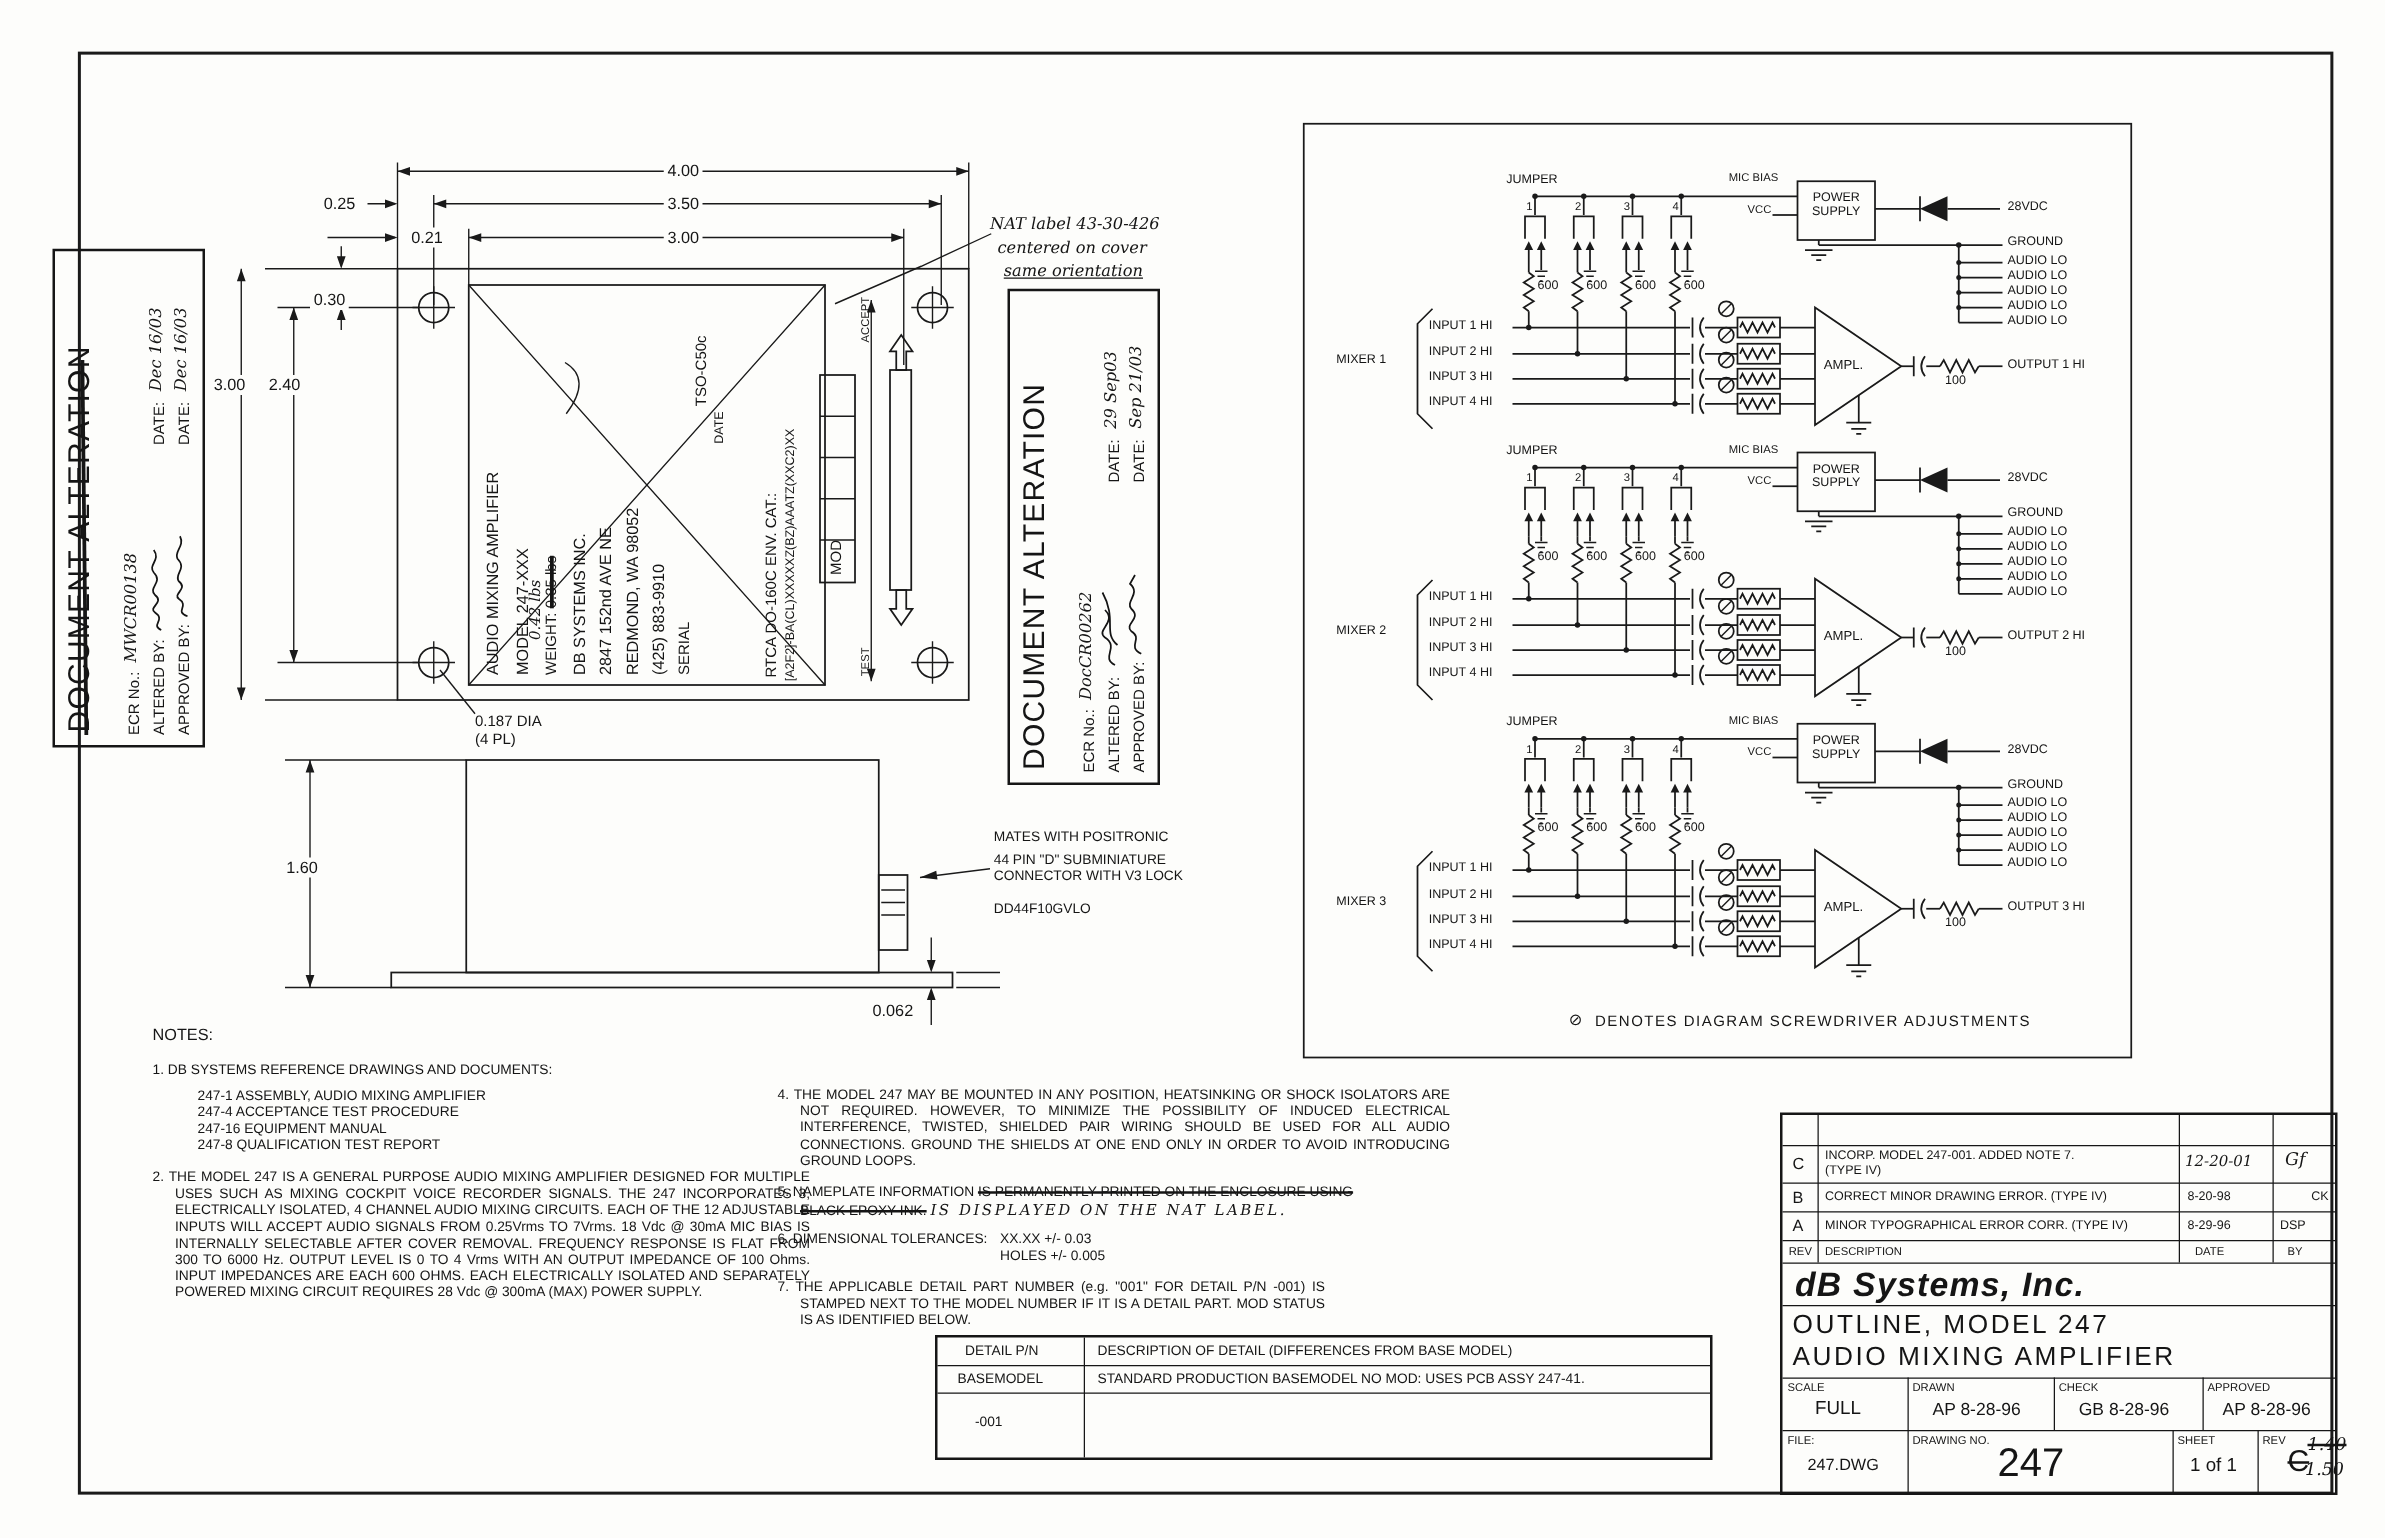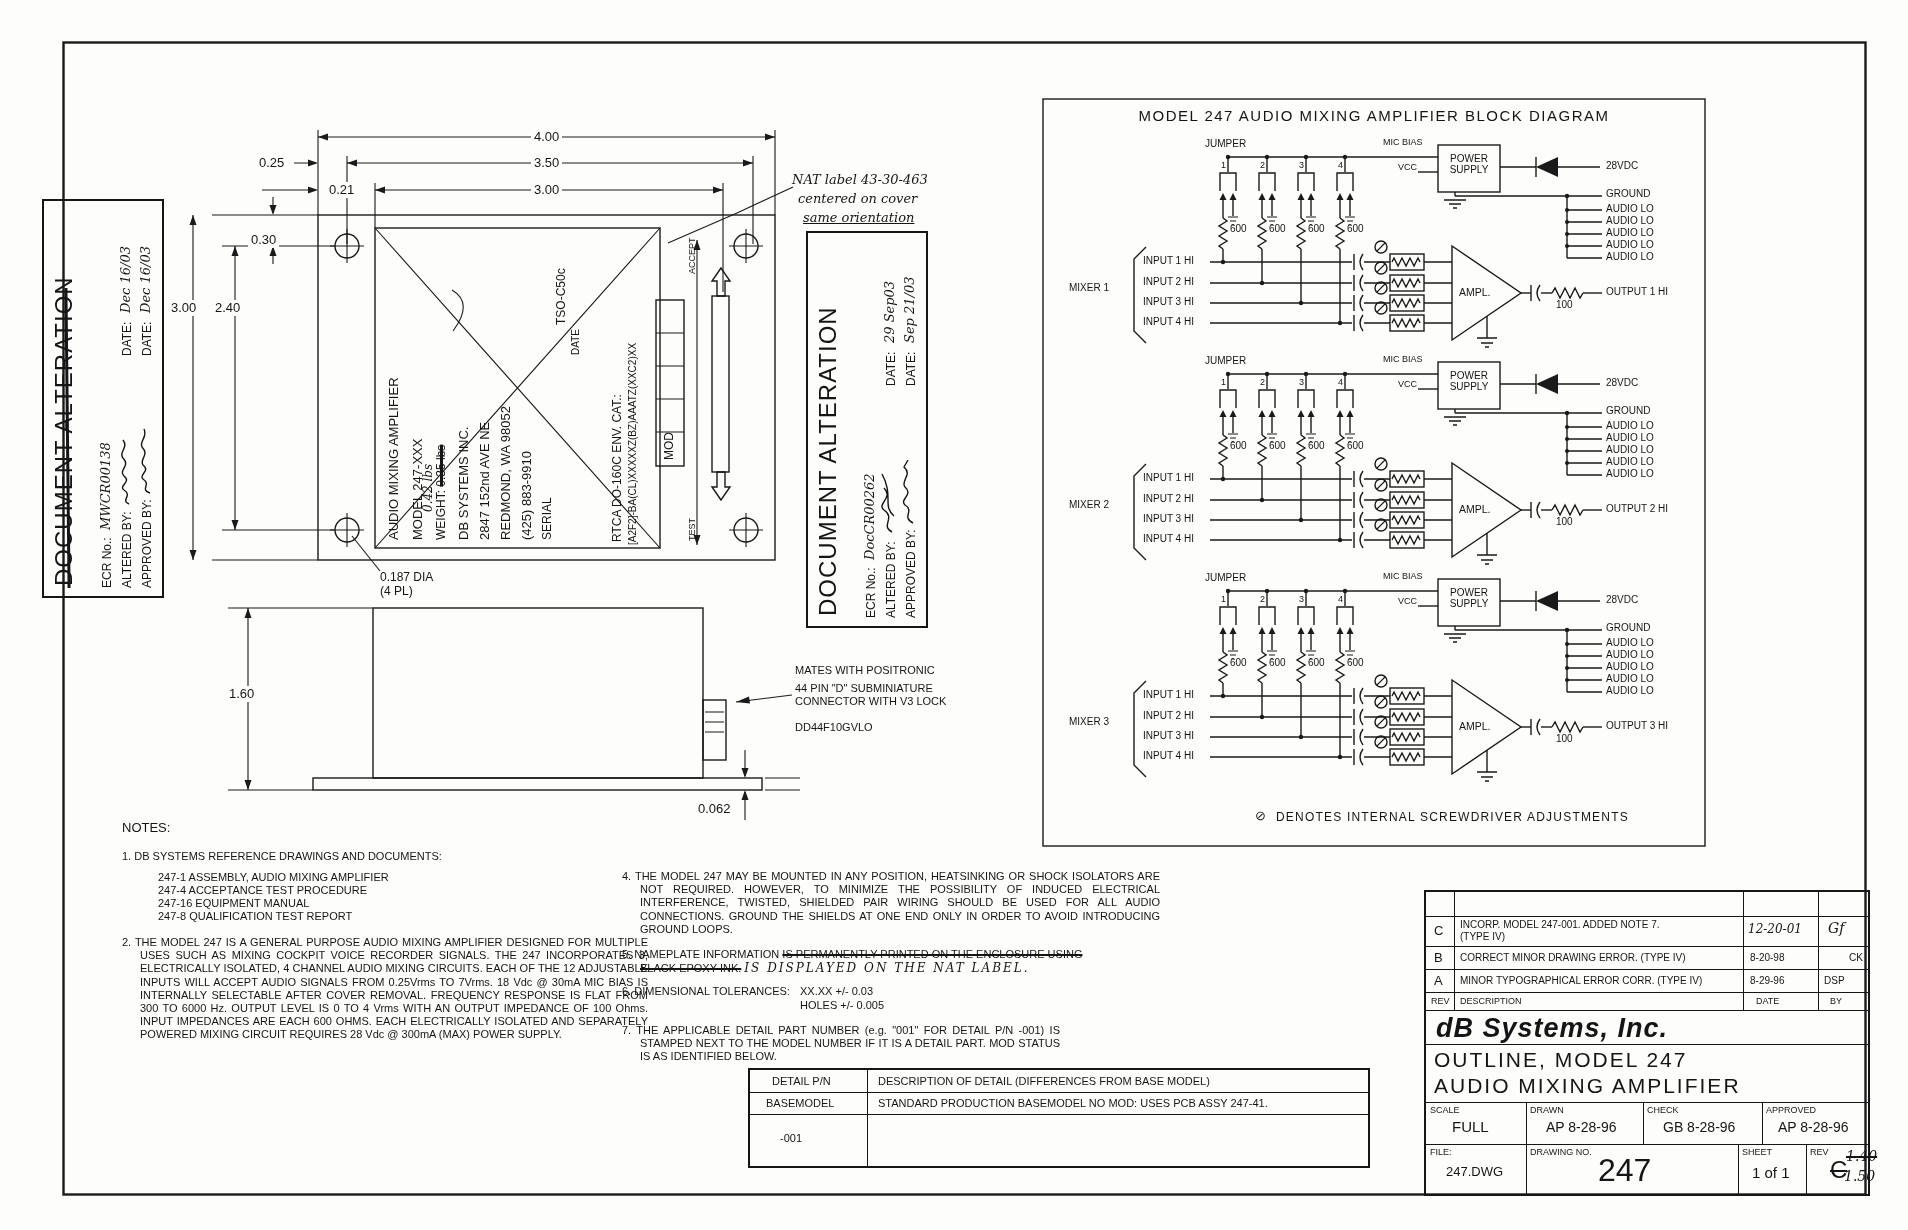--- a/index.html
+++ b/index.html
@@ -212,21 +212,21 @@
     <span class="t s12" style="left:240px;top:76px">DATE:</span>
     <span class="t s13 hand" style="left:283px;top:74px">29 Sep03</span>
     <span class="t s12" style="left:8px;top:96px">APPROVED BY:</span>
     <svg class="sig" style="left:100px;top:92px" width="70" height="18">
         <path d="M3 13 C9 1 15 15 21 5 C27 -1 31 14 39 5 C45 0 51 13 59 4 L66 8" fill="none" stroke="#141414" stroke-width="1.4"></path>
       </svg>
     <span class="t s12" style="left:240px;top:96px">DATE:</span>
     <span class="t s13 hand" style="left:283px;top:94px">Sep 21/03</span>
   </div>
 
-  <span class="t s13 hand" style="left:792px;top:172px">NAT label 43-30-463</span>
+  <span class="t s13 hand" style="left:792px;top:172px">NAT label 43-30-426</span>
   <span class="t s13 hand" style="left:798px;top:191px">centered on cover</span>
   <span class="t s13 hand" style="left:803px;top:210px;text-decoration:underline">same orientation</span>
 
   <span class="t s13 bg" style="left:531px;top:129px">4.00</span>
   <span class="t s13 bg" style="left:531px;top:155px">3.50</span>
   <span class="t s13 bg" style="left:531px;top:182px">3.00</span>
   <span class="t s13 bg" style="left:256px;top:155px">0.25</span>
   <span class="t s13 bg" style="left:326px;top:182px">0.21</span>
   <span class="t s13 bg" style="left:248px;top:232px">0.30</span>
   <span class="t s13 bg" style="left:168px;top:300px">3.00</span>
@@ -251,21 +251,20 @@
   <span class="t s9 rot" style="left:687px;top:274px">ACCEPT</span>
   <span class="t s9 rot" style="left:687px;top:541px">TEST</span>
 
   <span class="t s13 bg" style="left:226px;top:686px">1.60</span>
   <span class="t s13" style="left:698px;top:801px">0.062</span>
   <span class="t" style="left:795px;top:682px">44 PIN "D" SUBMINIATURE</span>
   <span class="t" style="left:795px;top:695px">CONNECTOR WITH V3 LOCK</span>
   <span class="t" style="left:795px;top:664px">MATES WITH POSITRONIC</span>
   <span class="t" style="left:795px;top:721px">DD44F10GVLO</span>
 
-  <div class="t s15 ctr" style="left:1043px;top:107px;width:662px;letter-spacing:1.5px">MODEL 247 AUDIO MIXING AMPLIFIER BLOCK DIAGRAM</div>
 
   <div class="mx" style="top:0">
     <span class="t s10" style="left:1205px;top:138px">JUMPER</span>
     <span class="t s9" style="left:1221px;top:160px">1</span>
     <span class="t s9" style="left:1260px;top:160px">2</span>
     <span class="t s9" style="left:1299px;top:160px">3</span>
     <span class="t s9" style="left:1338px;top:160px">4</span>
     <span class="t s10" style="left:1230px;top:223px">600</span>
     <span class="t s10" style="left:1269px;top:223px">600</span>
     <span class="t s10" style="left:1308px;top:223px">600</span>
@@ -344,21 +343,21 @@
     <span class="t s10" style="left:1143px;top:276px">INPUT 2 HI</span>
     <span class="t s10" style="left:1143px;top:296px">INPUT 3 HI</span>
     <span class="t s10" style="left:1143px;top:316px">INPUT 4 HI</span>
     <span class="t s10" style="left:1069px;top:282px">MIXER 3</span>
     <span class="t s105" style="left:1459px;top:286px">AMPL.</span>
     <span class="t s10" style="left:1556px;top:299px">100</span>
     <span class="t s10" style="left:1606px;top:286px">OUTPUT 3 HI</span>
   </div>
 
   <span class="t s13" style="left:1255px;top:808px">⊘</span>
-  <span class="t s12" style="left:1276px;top:810px;letter-spacing:1.2px">DENOTES INTERNAL SCREWDRIVER ADJUSTMENTS</span>
+  <span class="t s12" style="left:1276px;top:810px;letter-spacing:1.2px">DENOTES DIAGRAM SCREWDRIVER ADJUSTMENTS</span>
 
   <span class="t s13" style="left:122px;top:820px">NOTES:</span>
   <span class="t" style="left:122px;top:850px">1. DB SYSTEMS REFERENCE DRAWINGS AND DOCUMENTS:</span>
   <span class="t" style="left:158px;top:871px">247-1 ASSEMBLY, AUDIO MIXING AMPLIFIER</span>
   <span class="t" style="left:158px;top:884px">247-4 ACCEPTANCE TEST PROCEDURE</span>
   <span class="t" style="left:158px;top:897px">247-16 EQUIPMENT MANUAL</span>
   <span class="t" style="left:158px;top:910px">247-8 QUALIFICATION TEST REPORT</span>
   <div class="t j" style="left:122px;top:936px;width:508px;text-indent:-18px;padding-left:18px">2. THE MODEL 247 IS A GENERAL PURPOSE AUDIO MIXING AMPLIFIER DESIGNED FOR MULTIPLE USES SUCH AS MIXING COCKPIT VOICE RECORDER SIGNALS.  THE 247 INCORPORATES 3, ELECTRICALLY ISOLATED, 4 CHANNEL AUDIO MIXING CIRCUITS. EACH OF THE 12 ADJUSTABLE INPUTS WILL ACCEPT AUDIO SIGNALS FROM 0.25Vrms TO 7Vrms.  18 Vdc @ 30mA MIC BIAS IS INTERNALLY SELECTABLE AFTER COVER REMOVAL.  FREQUENCY RESPONSE IS FLAT FROM 300 TO 6000 Hz.  OUTPUT LEVEL IS 0 TO 4 Vrms WITH AN OUTPUT IMPEDANCE OF 100 Ohms.  INPUT IMPEDANCES ARE EACH 600 OHMS.  EACH ELECTRICALLY ISOLATED AND SEPARATELY POWERED MIXING CIRCUIT REQUIRES 28 Vdc @ 300mA (MAX) POWER SUPPLY.</div>
   <div class="t j" style="left:622px;top:870px;width:520px;text-indent:-18px;padding-left:18px">4. THE MODEL 247 MAY BE MOUNTED IN ANY POSITION, HEATSINKING OR SHOCK ISOLATORS ARE NOT REQUIRED.  HOWEVER, TO MINIMIZE THE POSSIBILITY OF INDUCED ELECTRICAL INTERFERENCE, TWISTED, SHIELDED PAIR WIRING SHOULD BE USED FOR ALL AUDIO CONNECTIONS.  GROUND THE SHIELDS AT ONE END ONLY IN ORDER TO AVOID INTRODUCING GROUND LOOPS.</div>
   <div class="t" style="left:622px;top:948px;width:545px;white-space:normal">

